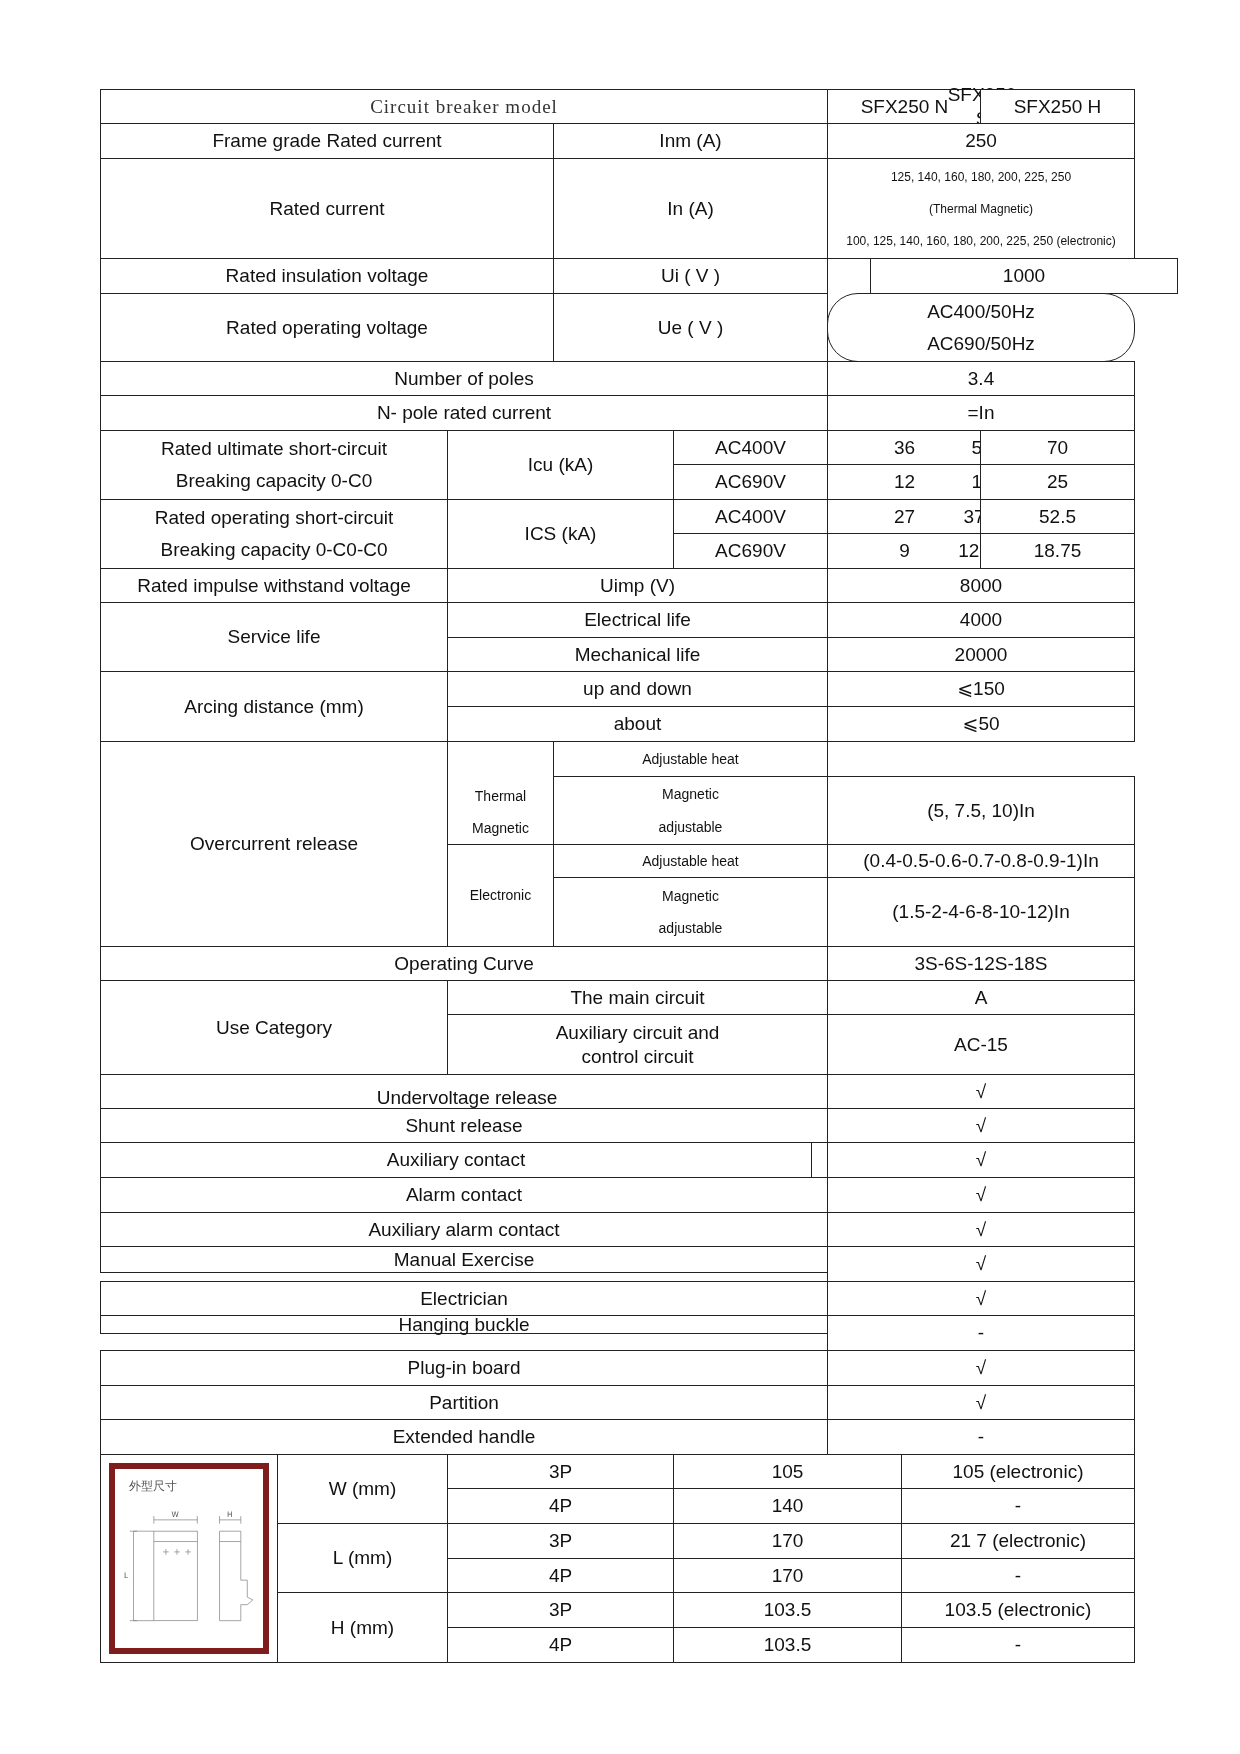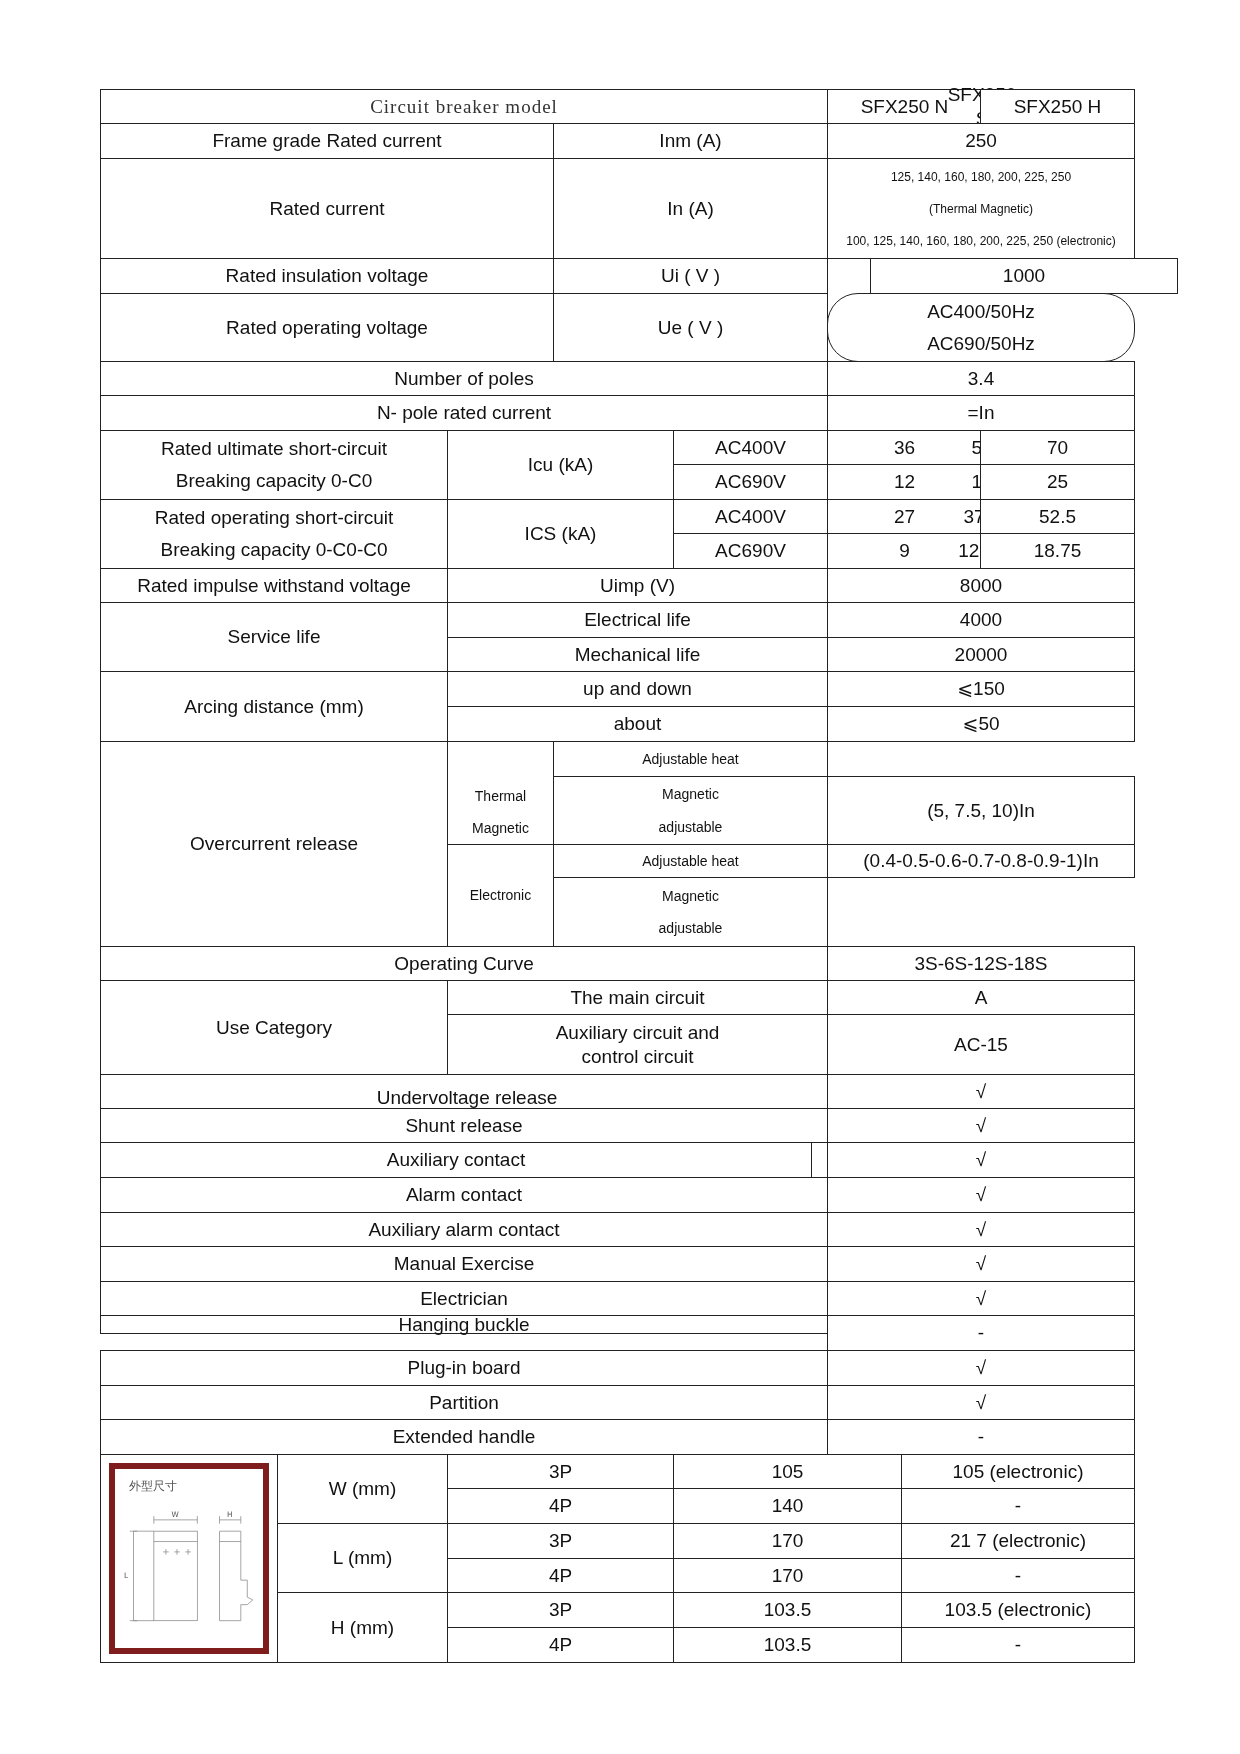--- a/index.html
+++ b/index.html
@@ -106,20 +106,21 @@
       <span class="ln">Electronic</span>
     </div>
     <div class="cell xs" style="left: 553px; top: 844px; width: 275px; height: 34px;">
       <span class="ln">Adjustable heat</span>
     </div>
     <div class="cell" style="left: 827px; top: 844px; width: 308px; height: 34px;">(0.4-0.5-0.6-0.7-0.8-0.9-1)In</div>
     <div class="cell xs" style="left: 553px; top: 877px; width: 275px; height: 70px;">
       <span class="ln">Magnetic</span>
       <span class="ln">adjustable</span>
     </div>
+    <div class="cell" style="left: 827px; top: 877px; width: 308px; height: 70px;">(1.5-2-4-6-8-10-12)In</div>
     <div class="cell" style="left: 100px; top: 946px; width: 728px; height: 35px;">Operating Curve</div>
     <div class="cell" style="left: 827px; top: 946px; width: 308px; height: 35px;">3S-6S-12S-18S</div>
     <div class="cell" style="left: 100px; top: 980px; width: 348px; height: 95px;">Use Category</div>
     <div class="cell" style="left: 447px; top: 980px; width: 381px; height: 35px;">
       <span class="ln">The main circuit</span>
     </div>
     <div class="cell" style="left: 827px; top: 980px; width: 308px; height: 35px;">A</div>
     <div class="cell" style="left: 447px; top: 1014px; width: 381px; height: 61px;">
       <span class="ln">Auxiliary circuit and</span>
       <span class="ln">control circuit</span>
@@ -128,21 +129,21 @@
     <div class="cell" style="left: 100px; top: 1074px; width: 728px; height: 48px; padding-left: 6px;">Undervoltage release</div>
     <div class="cell" style="left: 827px; top: 1074px; width: 308px; height: 35px;">√</div>
     <div class="cell" style="left: 100px; top: 1108px; width: 728px; height: 35px;">Shunt release</div>
     <div class="cell" style="left: 827px; top: 1108px; width: 308px; height: 35px;">√</div>
     <div class="cell" style="left: 100px; top: 1142px; width: 712px; height: 36px;">Auxiliary contact</div>
     <div class="cell" style="left: 827px; top: 1142px; width: 308px; height: 36px;">√</div>
     <div class="cell" style="left: 100px; top: 1177px; width: 728px; height: 36px;">Alarm contact</div>
     <div class="cell" style="left: 827px; top: 1177px; width: 308px; height: 36px;">√</div>
     <div class="cell" style="left: 100px; top: 1212px; width: 728px; height: 35px;">Auxiliary alarm contact</div>
     <div class="cell" style="left: 827px; top: 1212px; width: 308px; height: 35px;">√</div>
-    <div class="cell" style="left: 100px; top: 1246px; width: 728px; height: 36px;">Manual Exercise</div>
+    <div class="cell" style="left: 100px; top: 1246px; width: 728px; height: 27px;">Manual Exercise</div>
     <div class="cell" style="left: 827px; top: 1246px; width: 308px; height: 36px;">√</div>
     <div class="cell" style="left: 100px; top: 1281px; width: 728px; height: 35px;">Electrician</div>
     <div class="cell" style="left: 827px; top: 1281px; width: 308px; height: 35px;">√</div>
     <div class="cell" style="left: 100px; top: 1315px; width: 728px; height: 19px;">Hanging buckle</div>
     <div class="cell" style="left: 827px; top: 1315px; width: 308px; height: 36px;">-</div>
     <div class="cell" style="left: 100px; top: 1350px; width: 728px; height: 36px;">Plug-in board</div>
     <div class="cell" style="left: 827px; top: 1350px; width: 308px; height: 36px;">√</div>
     <div class="cell" style="left: 100px; top: 1385px; width: 728px; height: 35px;">Partition</div>
     <div class="cell" style="left: 827px; top: 1385px; width: 308px; height: 35px;">√</div>
     <div class="cell" style="left: 100px; top: 1419px; width: 728px; height: 36px;">Extended handle</div>

